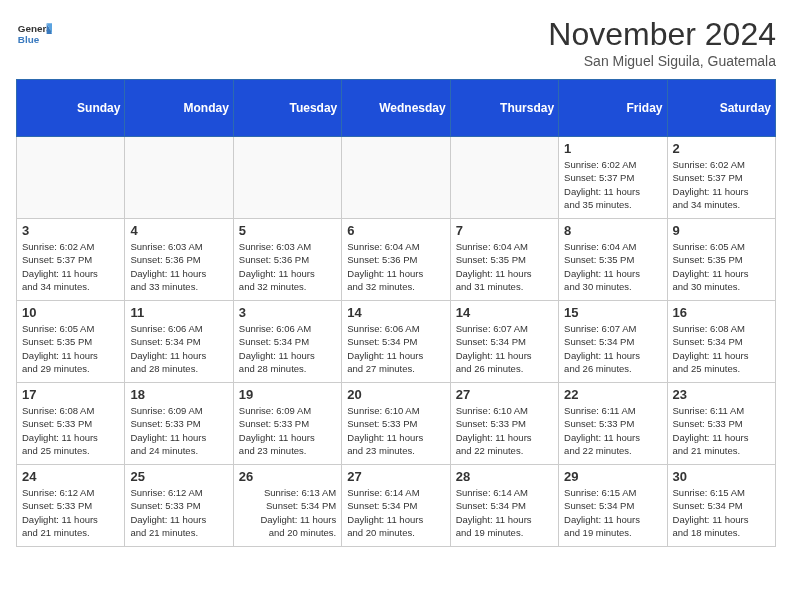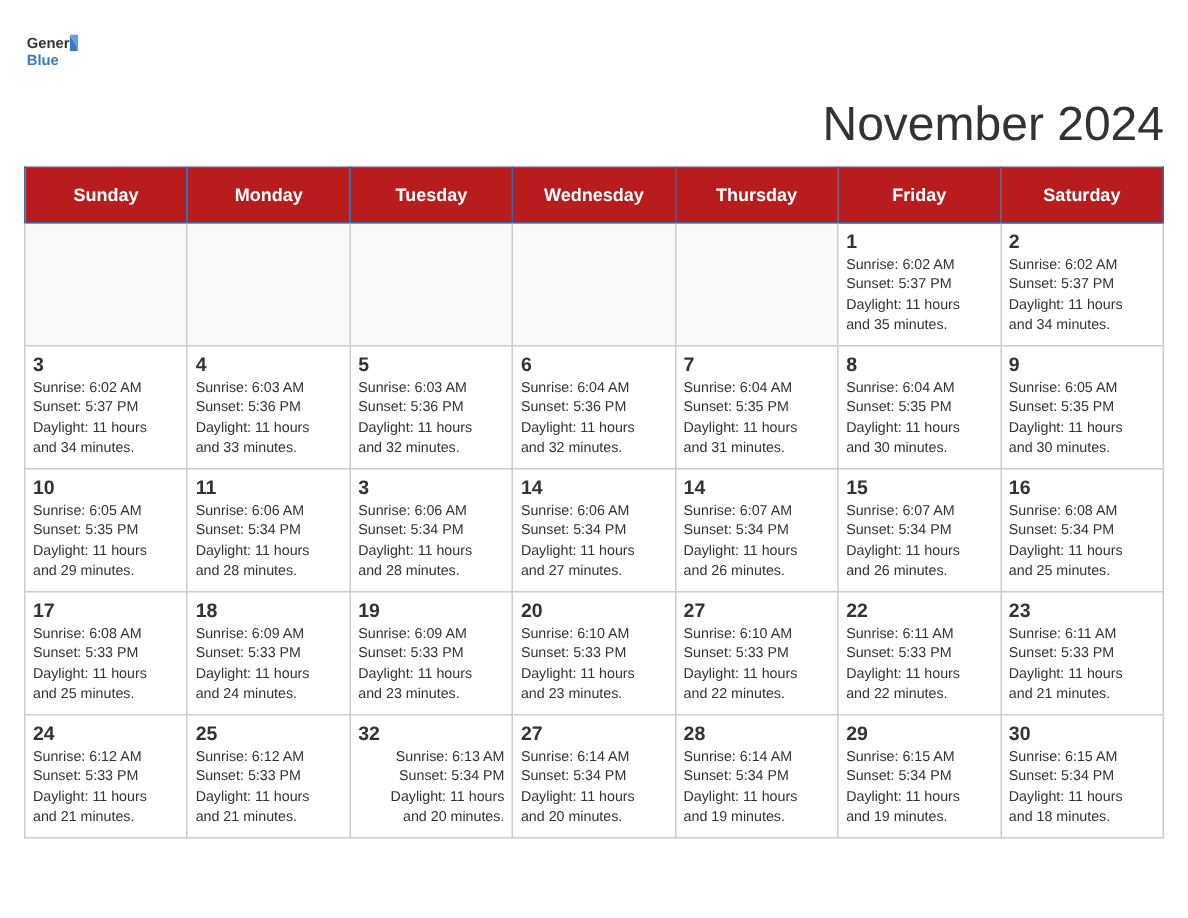--- a/index.html
+++ b/index.html
@@ -25,38 +25,37 @@
       width: 36px;
       height: 36px;
     }
     .title-block {
       text-align: right;
     }
     .month-title {
       font-size: 32px;
       font-weight: normal;
       color: #333;
-      margin-top: 48px;
     }
     .location {
       font-size: 14px;
       color: #555;
     }
     .calendar {
       width: 100%;
       border-collapse: collapse;
       border: 1px solid #ccc;
     }
     .calendar th {
-      background-color: #b91c1c;
+      background-color: #1d4ed8;
       color: #fff;
       font-size: 12px;
       font-weight: bold;
-      padding: 11px 4px;
-      text-align: center;
+      padding: 21px 4px;
+      text-align: right;
       border: 1px solid #2d6aaf;
     }
     .calendar td {
       vertical-align: top;
       border: 1px solid #ccc;
       padding: 4px 5px;
       font-size: 10px;
       color: #333;
       width: 108px;
       min-height: 80px;
@@ -84,20 +83,21 @@
   <div class="logo">
     <svg class="logo-icon" viewBox="0 0 40 40">
       <text x="2" y="18" font-size="11" font-weight="bold" fill="#333">General</text>
       <text x="2" y="30" font-size="11" font-weight="bold" fill="#3a7abf">Blue</text>
       <polygon points="34,8 40,20 34,20" fill="#3a7abf"></polygon>
       <polygon points="34,8 40,8 40,20" fill="#5ba3e0"></polygon>
     </svg>
   </div>
   <div class="title-block">
     <div class="month-title">November 2024</div>
+    <div class="location">San Miguel Siguila, Guatemala</div>
   </div>
 </div>
 
 <table class="calendar">
   <thead>
     <tr>
     <th>Sunday</th>
         <th>Monday</th>
         <th>Tuesday</th>
         <th>Wednesday</th>
@@ -290,21 +290,21 @@
 and 21 minutes.</div>
         </td>
         <td>
           <span class="day-num">25</span>
           <div class="day-info" style="white-space: pre-line;">Sunrise: 6:12 AM
 Sunset: 5:33 PM
 Daylight: 11 hours
 and 21 minutes.</div>
         </td>
         <td>
-          <span class="day-num">32</span>
+          <span class="day-num">26</span>
           <div class="day-info" style="white-space: pre-line; text-align: right;">Sunrise: 6:13 AM
 Sunset: 5:34 PM
 Daylight: 11 hours
 and 20 minutes.</div>
         </td>
         <td>
           <span class="day-num">27</span>
           <div class="day-info" style="white-space: pre-line;">Sunrise: 6:14 AM
 Sunset: 5:34 PM
 Daylight: 11 hours

